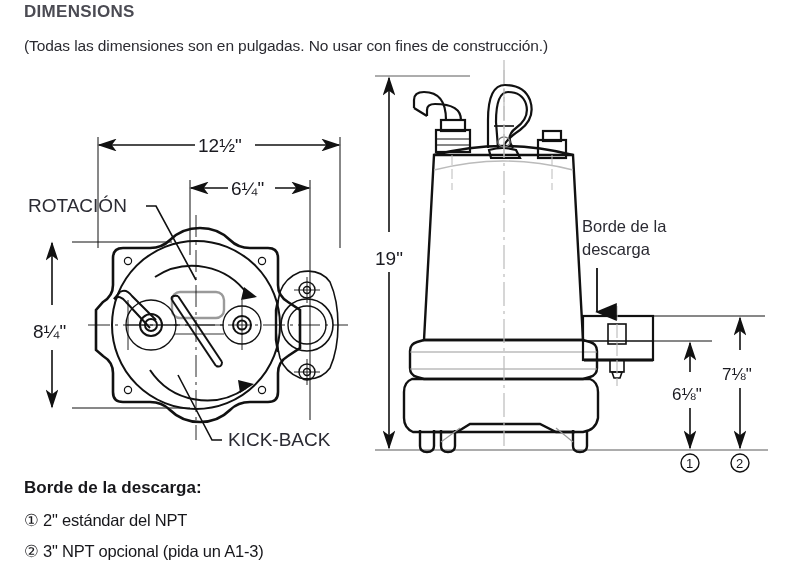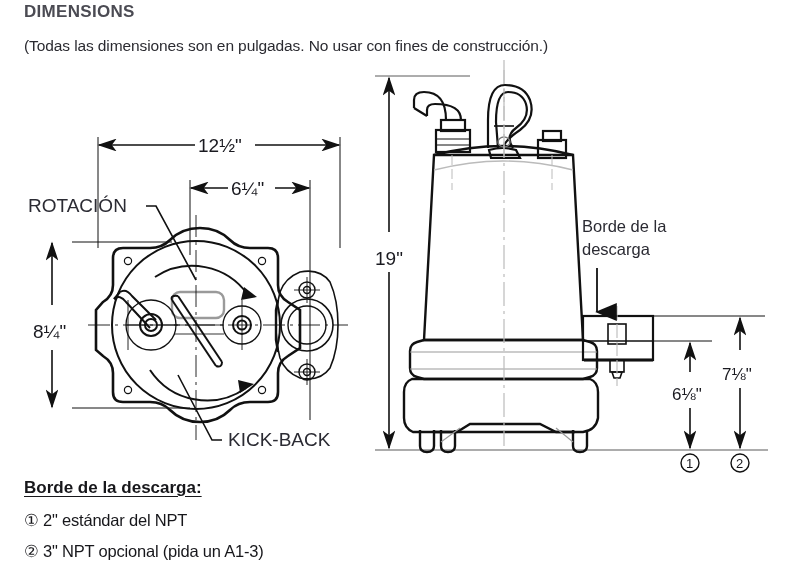--- a/index.html
+++ b/index.html
@@ -41,21 +41,20 @@
     margin-top: 6px;
   }
 
   .legend-title {
     position: absolute;
     left: 24px;
     top: 478px;
     font-size: 17px;
     font-weight: bold;
     color: #17171b;
-    text-decoration: underline;
     text-underline-offset: 3px;
   }
   .legend-line {
     position: absolute;
     left: 24px;
     font-size: 16.5px;
     color: #17171b;
     letter-spacing: -0.2px;
   }
   .legend-line.l1 { top: 511px; }

